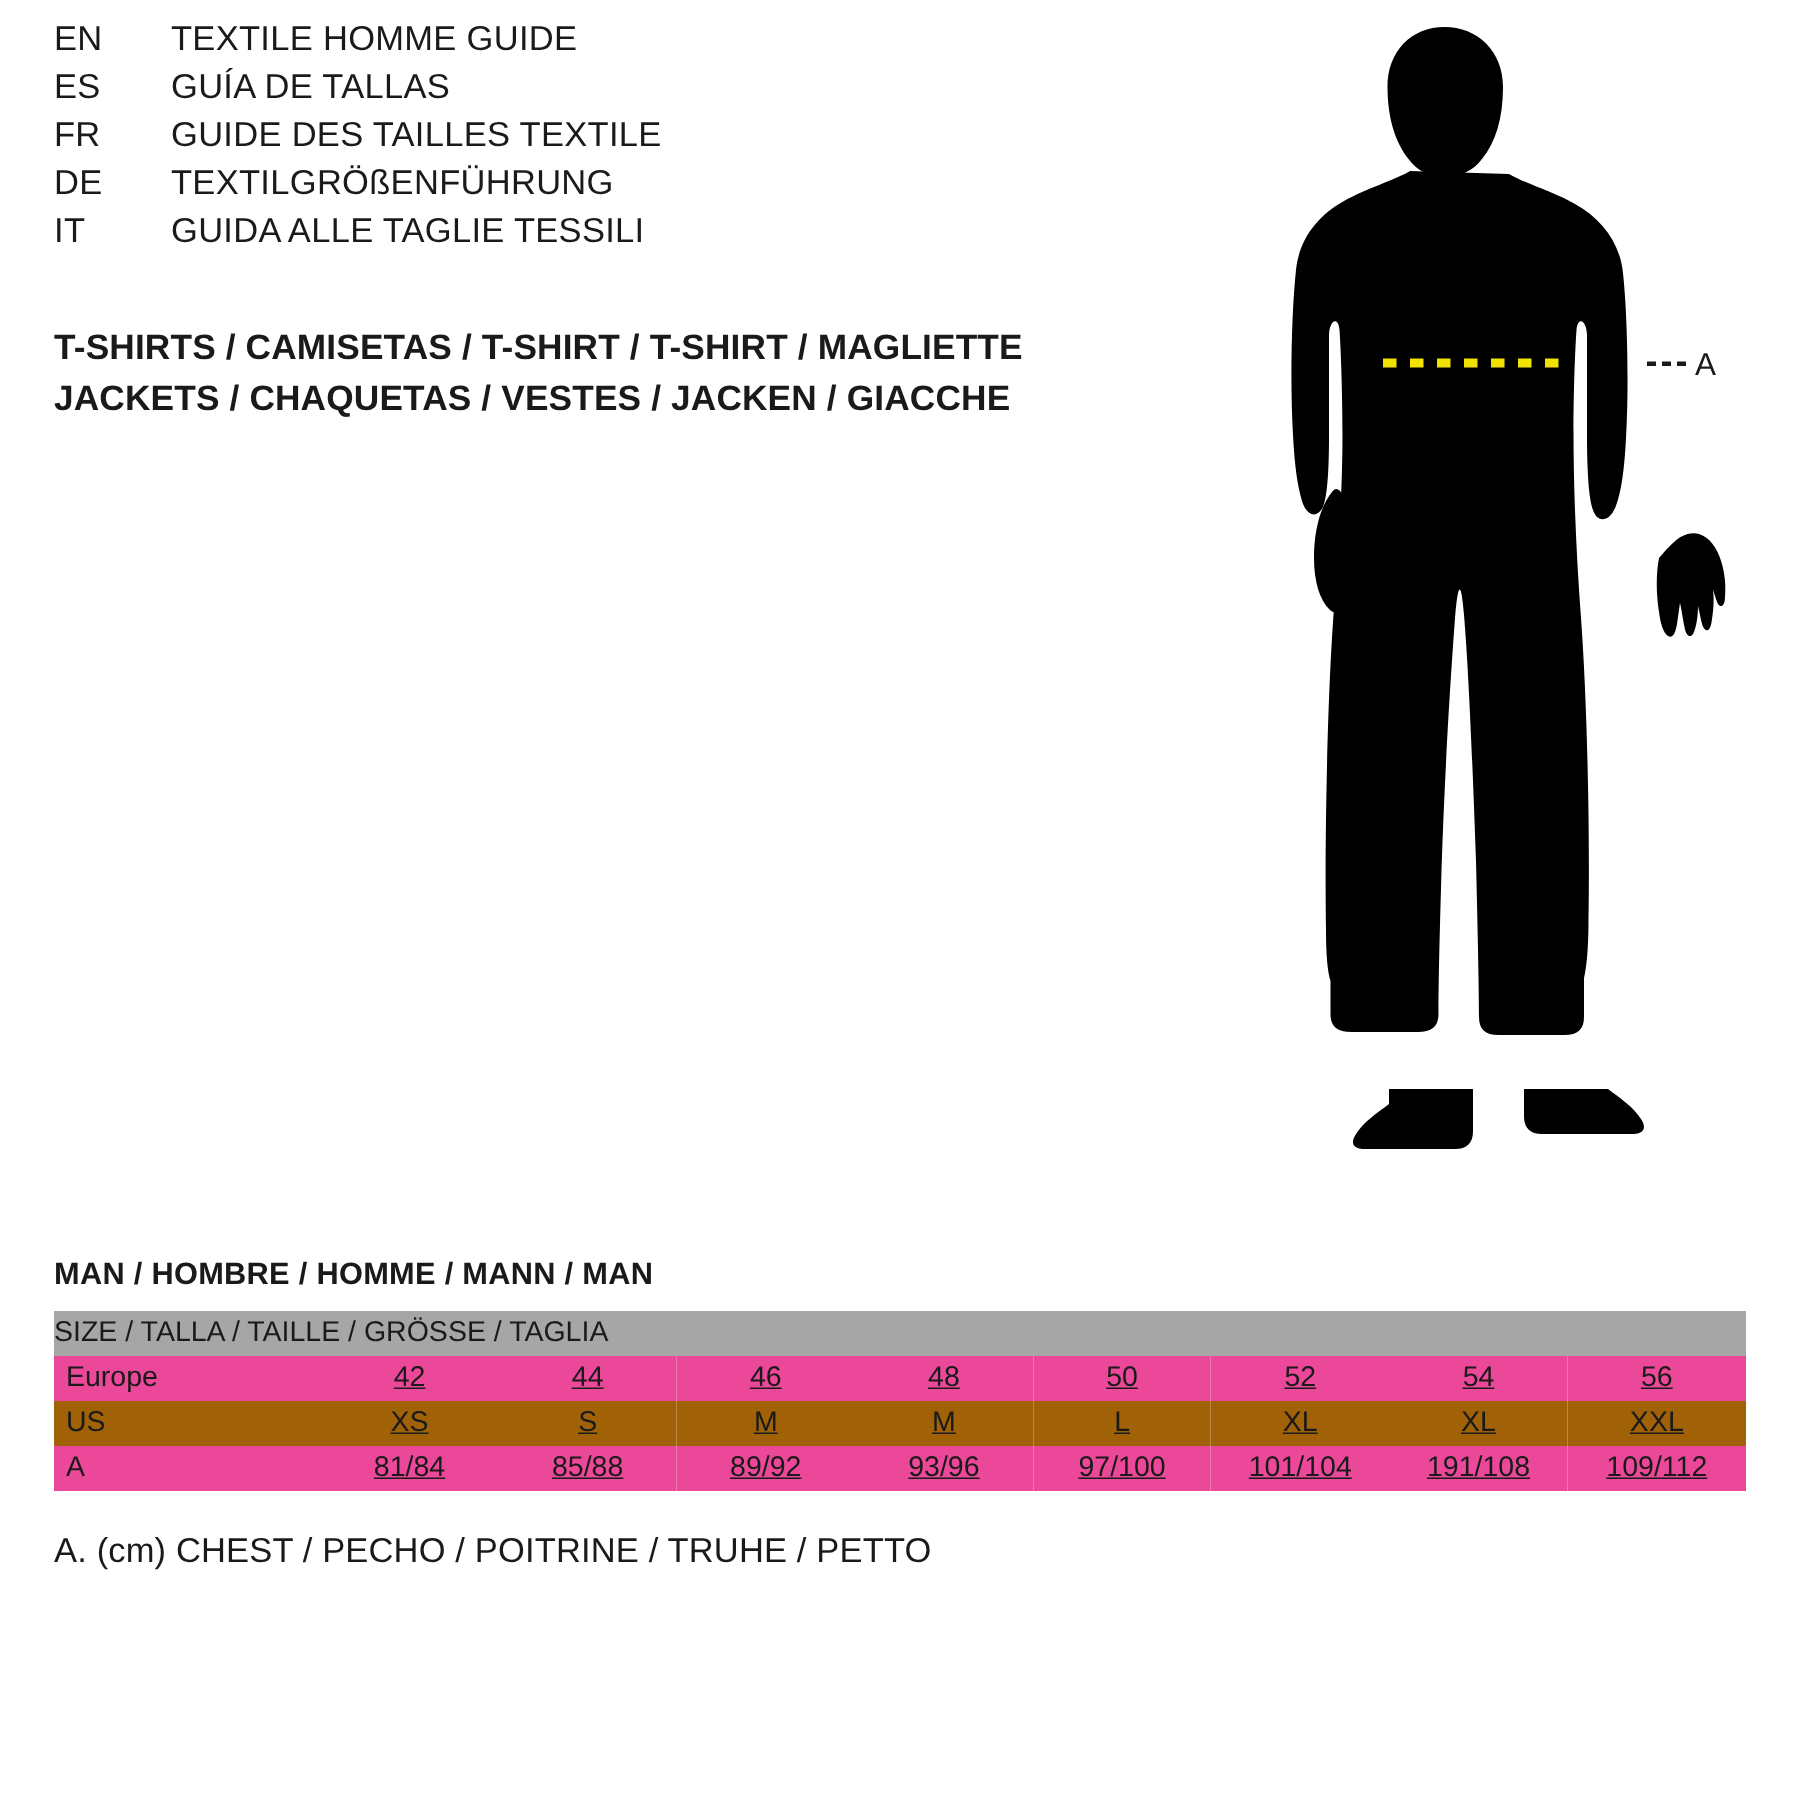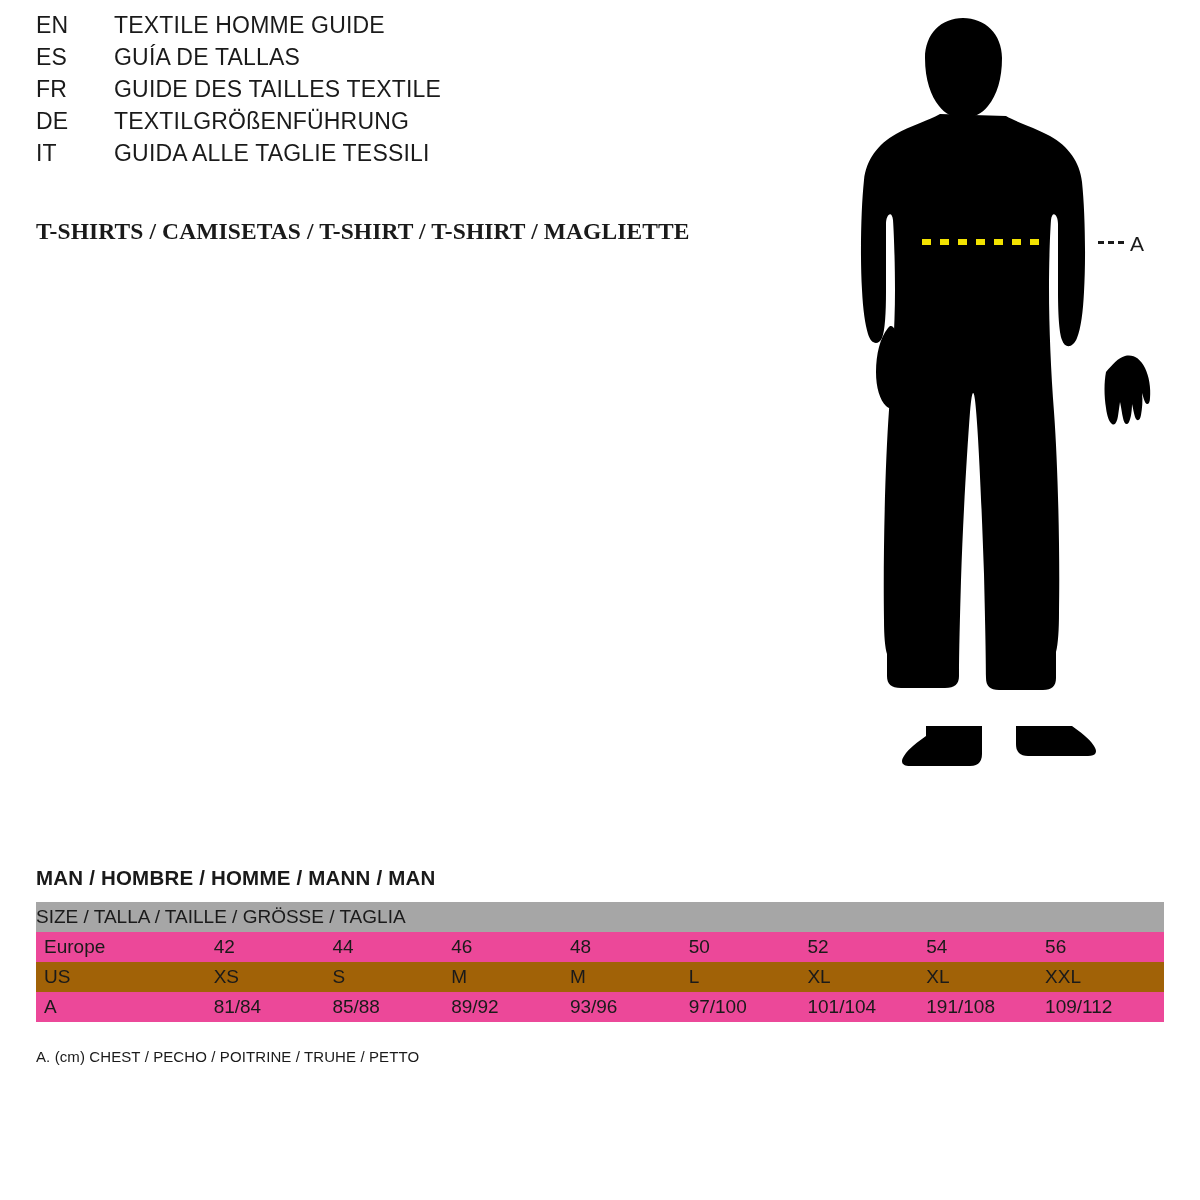--- a/index.html
+++ b/index.html
@@ -42,21 +42,20 @@
     position: absolute;
     top: 218px;
     left: 36px;
     font-weight: bold;
     font-size: 23.5px;
     letter-spacing: 0.1px;
   }
   .category-line {
     height: 34px;
     white-space: nowrap;
-    font-family: Liberation Serif, serif;
   }
 
   
   .figure-wrap {
     position: absolute;
     top: 10px;
     left: 830px;
     width: 340px;
     height: 780px;
   }
@@ -74,21 +73,21 @@
     position: absolute;
     left: 268px;
     top: 231px;
     width: 26px;
     border-top: 3px dashed #1a1a1a;
   }
 
   
   .table-section {
     position: absolute;
-    top: 866px;
+    top: 838px;
     left: 36px;
     width: 1128px;
   }
   .table-title {
     font-weight: bold;
     font-size: 20.5px;
     margin-bottom: 12px;
     letter-spacing: 0.2px;
   }
   table.size-table {
@@ -112,25 +111,27 @@
     height: 31px;
   }
   .row-light td { background: #ec4899; }
   .row-dark td  { background: #a16207; }
   .row-label {
     text-align: left;
     padding-left: 8px !important;
     width: 170px;
   }
   .cell {
+    text-align: center;
     width: 119px;
+    text-decoration: underline;
   }
   .footnote {
     margin-top: 26px;
-    font-size: 15px;
+    font-size: 23px;
     letter-spacing: 0.1px;
   }
 </style>
 </head>
 <body>
 
 <div class="lang-block">
   <div class="lang-row">
     <span class="lang-code">EN</span>
     <span class="lang-text">TEXTILE HOMME GUIDE</span>
@@ -148,20 +149,21 @@
     <span class="lang-text">TEXTILGRÖßENFÜHRUNG</span>
   </div>
   <div class="lang-row">
     <span class="lang-code">IT</span>
     <span class="lang-text">GUIDA ALLE TAGLIE TESSILI</span>
   </div>
 </div>
 
 <div class="category-block">
   <div class="category-line">T-SHIRTS / CAMISETAS / T-SHIRT / T-SHIRT / MAGLIETTE</div>
+  <div class="category-line">JACKETS / CHAQUETAS / VESTES / JACKEN / GIACCHE</div>
 </div>
 
 <div class="figure-wrap">
   <svg width="340" height="780" viewBox="0 0 340 780">
 
     <path fill="#000000" d="M133 8 c-22 0 -38 16 -38 40 c0 22 6 38 14 48 c6 8 14 12 24 12 c10 0 19 -4 25 -12 c9 -11 14 -27 14 -48 c0 -24 -17 -40 -39 -40 z"></path>
 
     <path fill="#000000" d="M110 104
       c-10 6 -30 12 -44 20
       c-18 10 -30 26 -32 46

